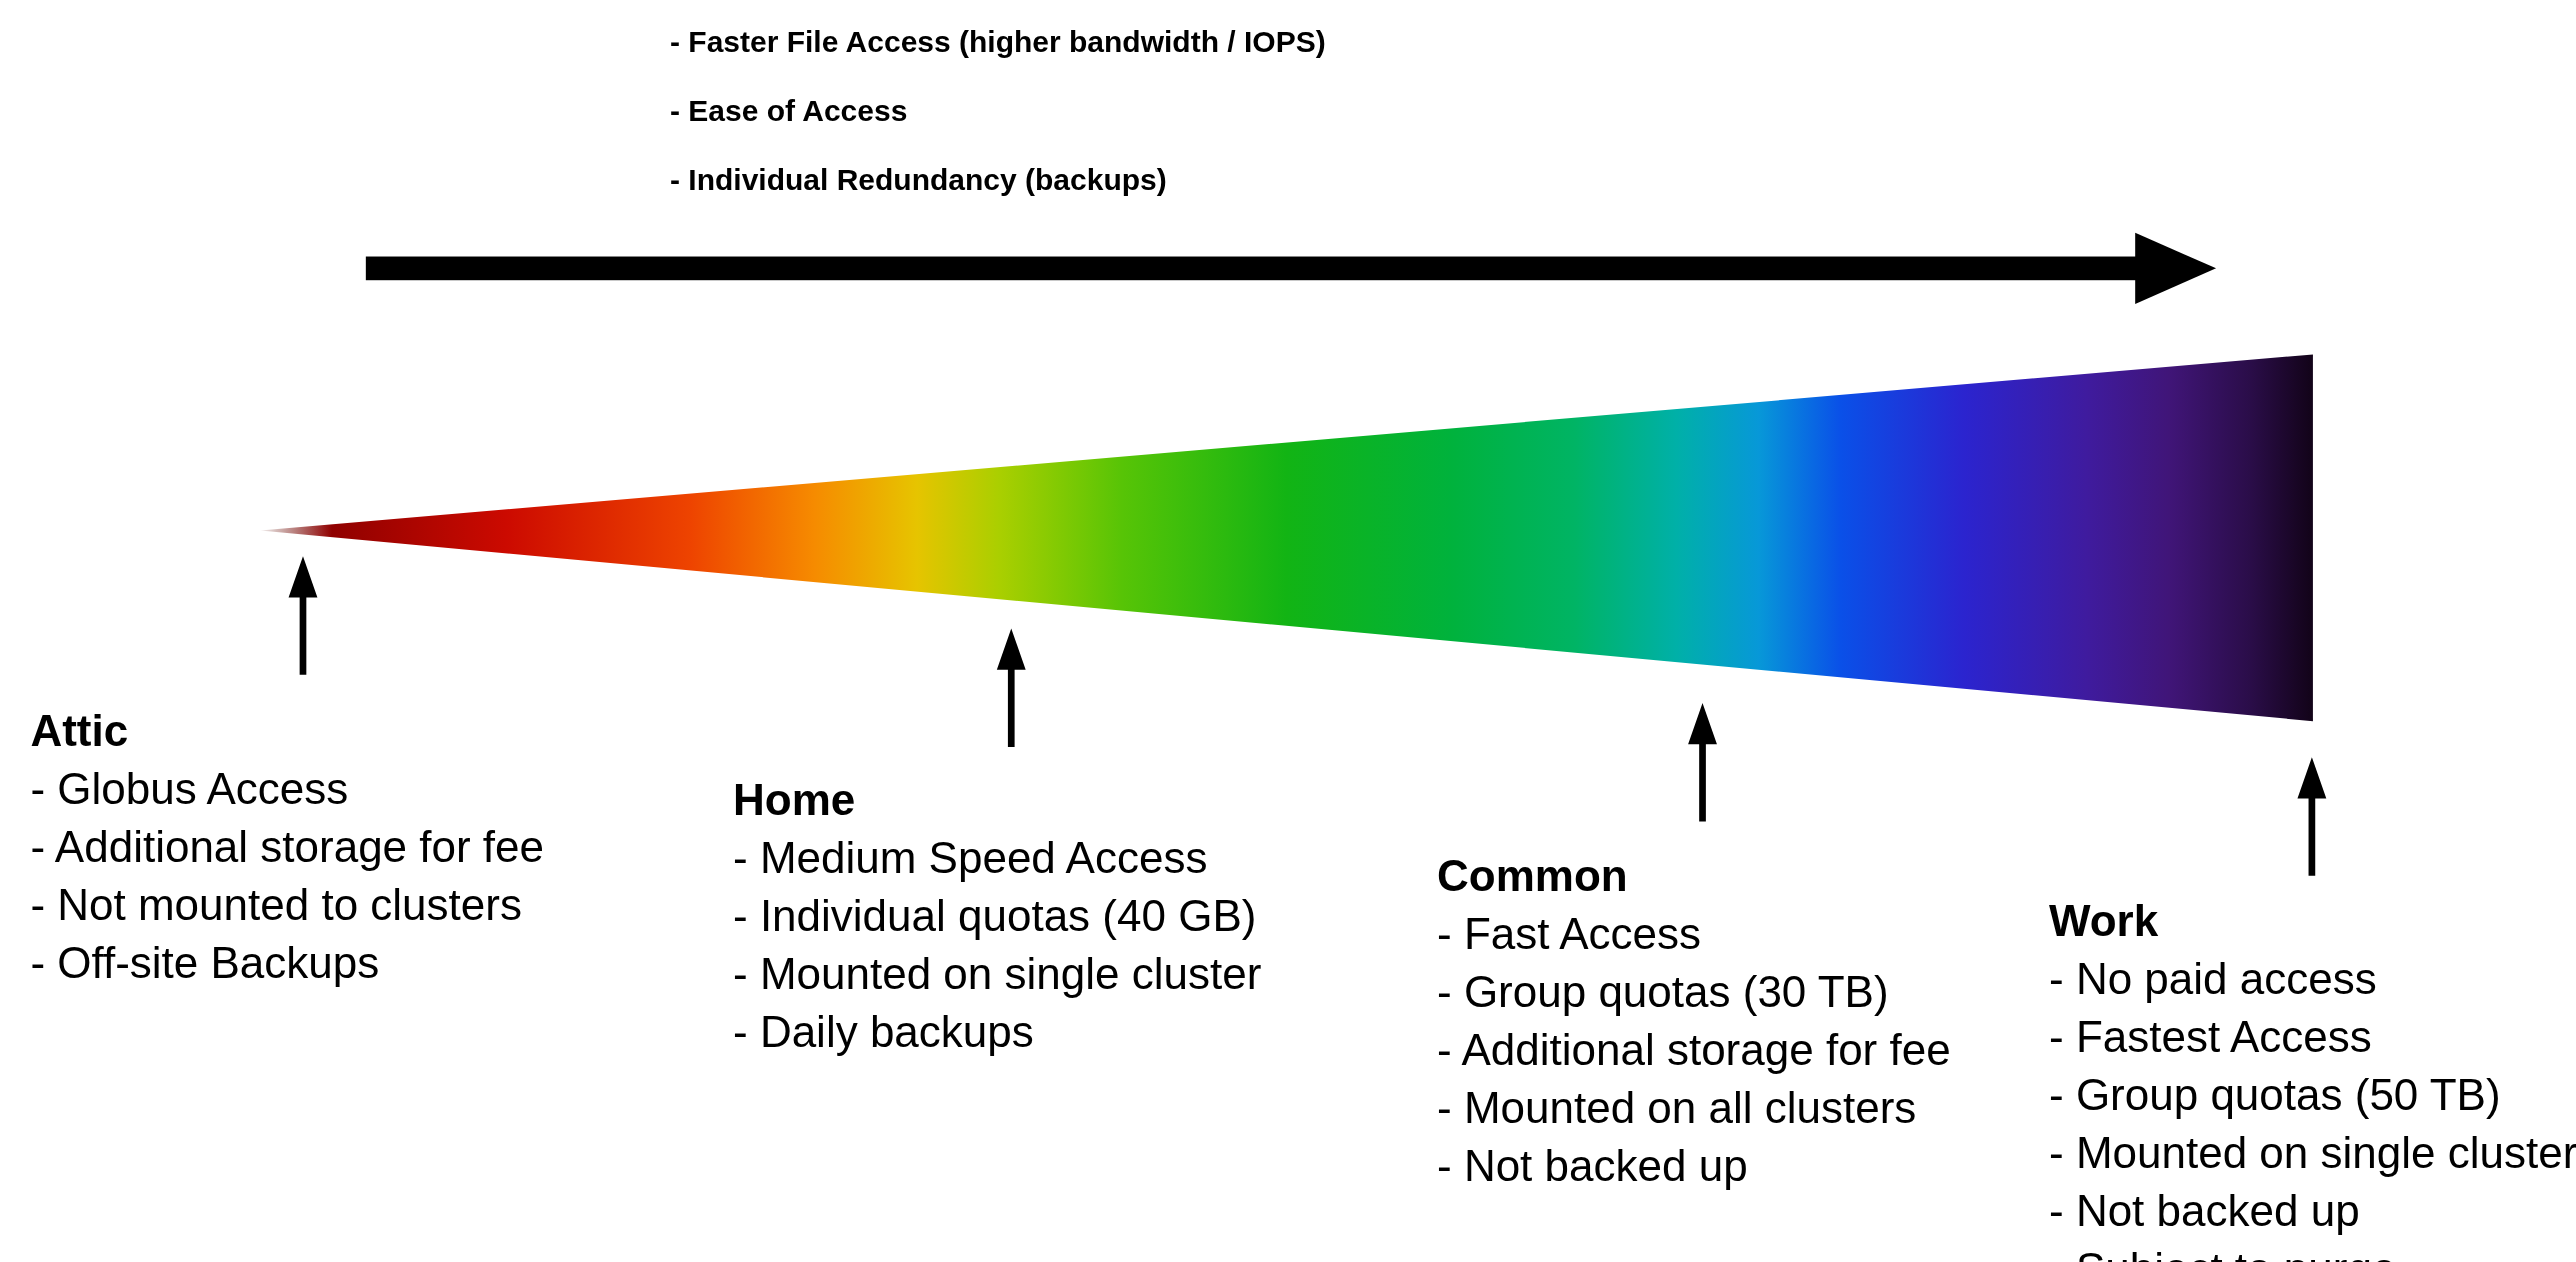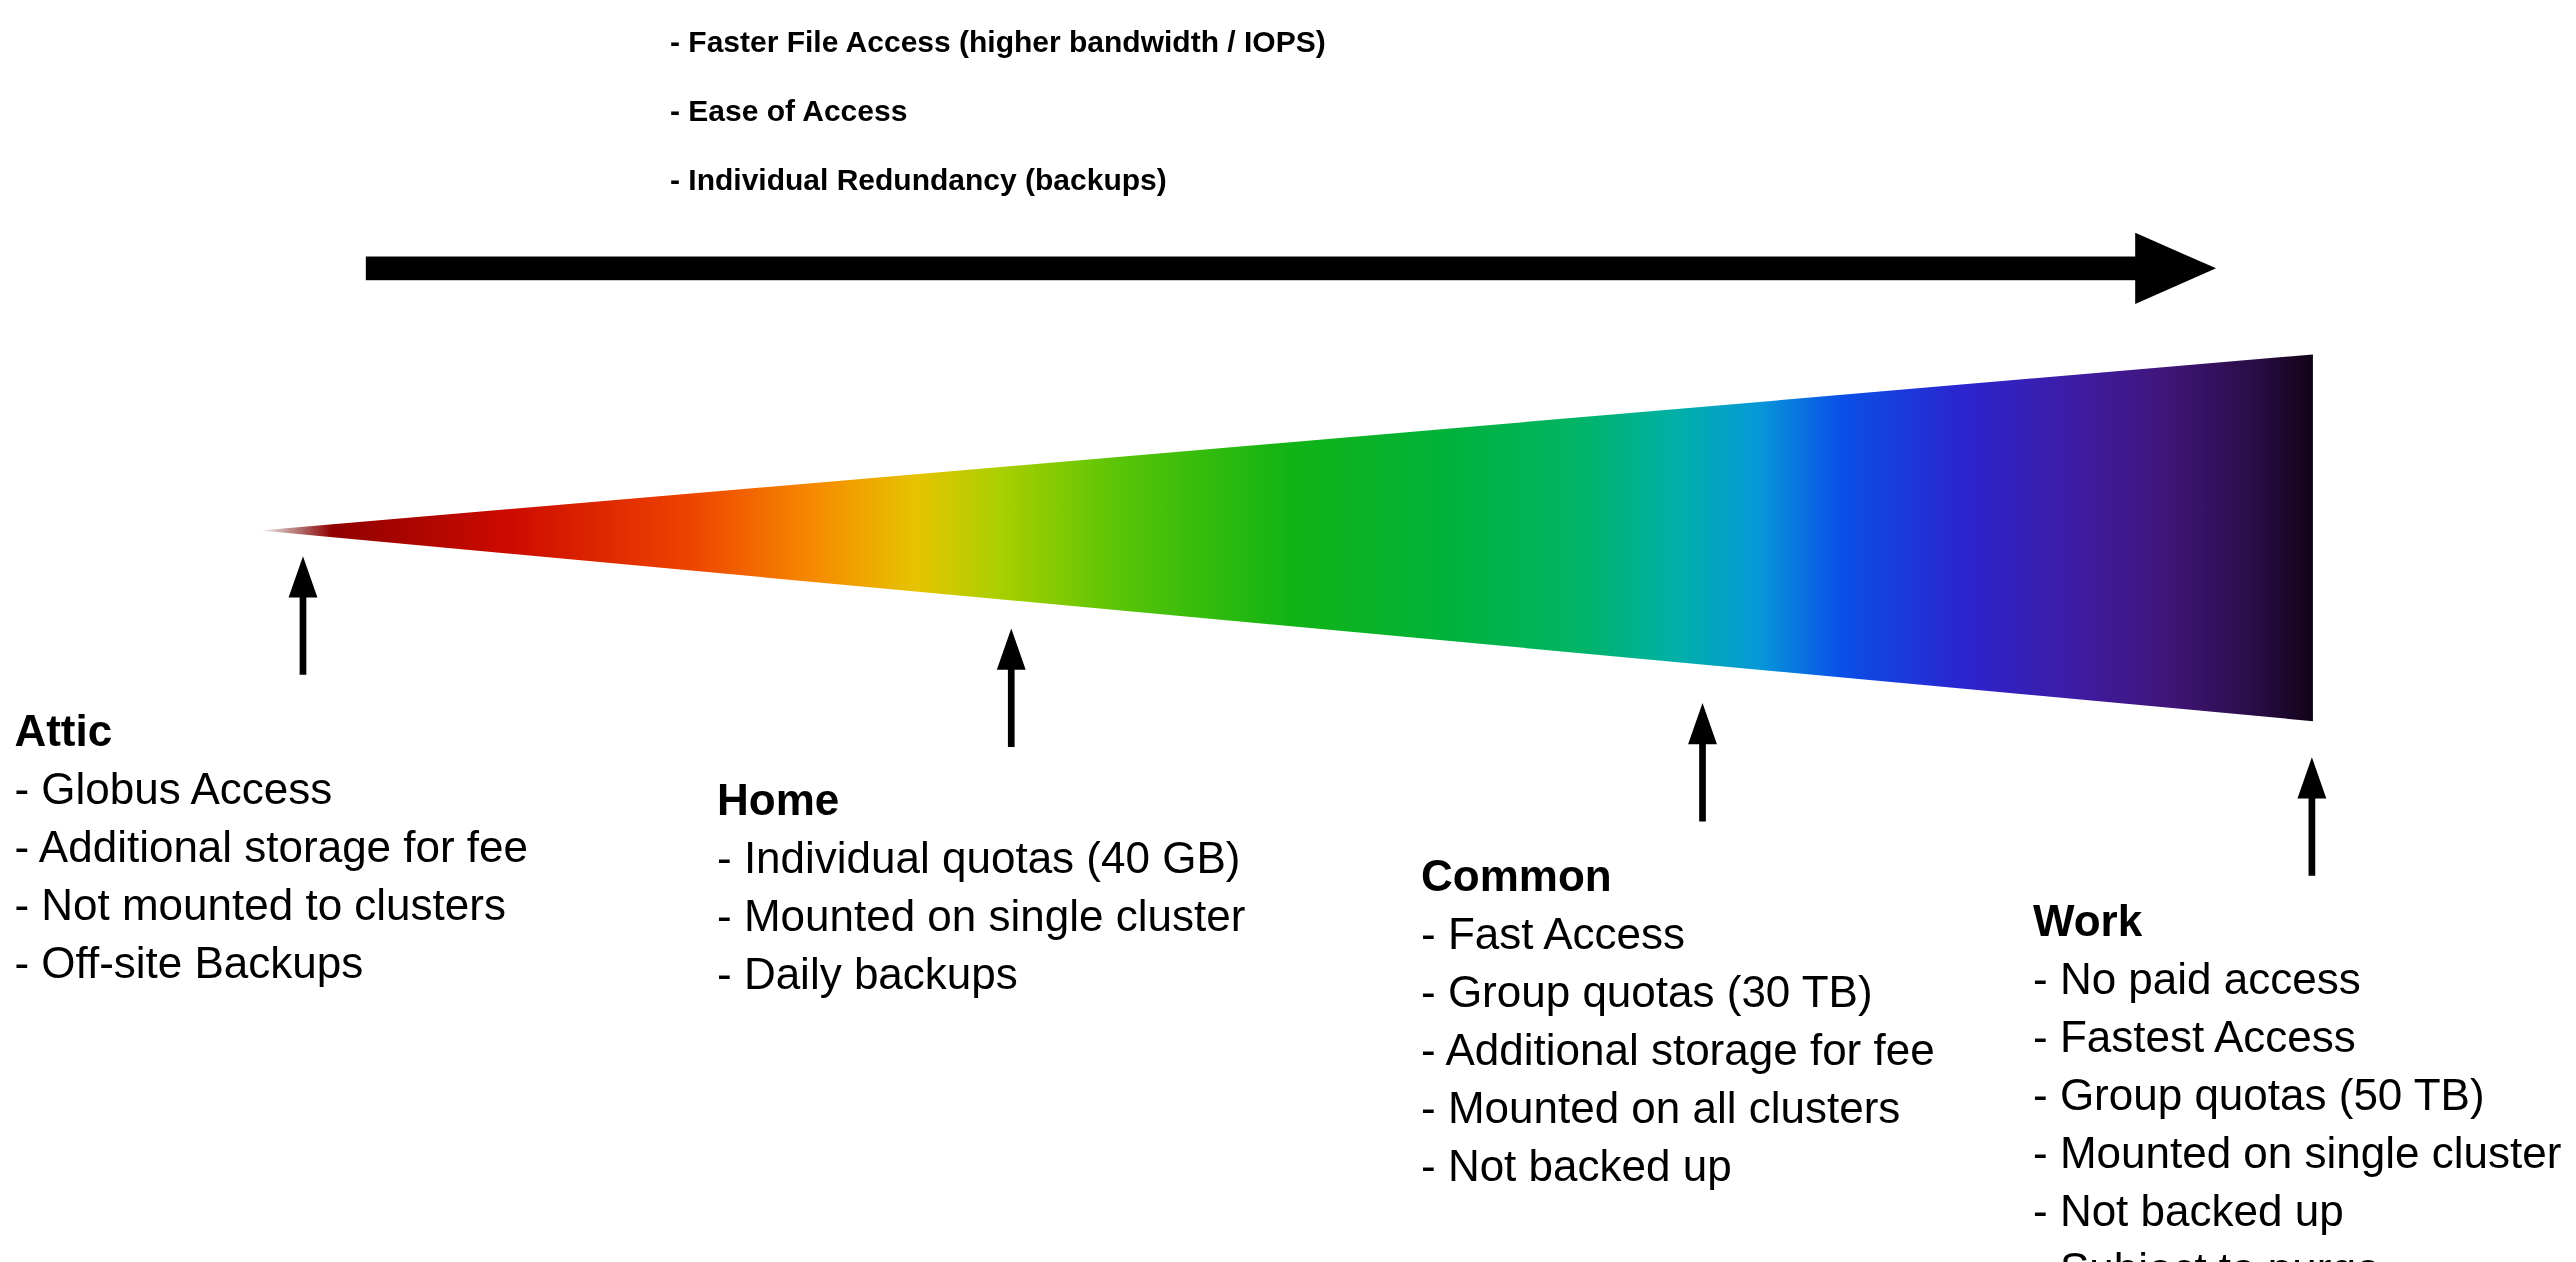--- a/index.html
+++ b/index.html
@@ -26,20 +26,21 @@
     position: absolute;
     left: 0; top: 0;
     width: 2619px;
     height: 1262px;
   }
   .tier {
     position: absolute;
     font-size: 44px;
     line-height: 58px;
     white-space: nowrap;
+    margin-left: 16px;
   }
   .tier .tier-name { font-weight: bold; }
   .tip-fade {
     position: absolute;
     left: 255px;
     top: 507px;
     width: 77px;
     height: 46px;
     background: linear-gradient(to right, #ffffff 0%, rgba(255,255,255,0) 100%);
   }
@@ -102,20 +103,21 @@
   <div class="tier" id="tier-attic">
     <div class="tier-name">Attic</div>
     <div>- Globus Access</div>
     <div>- Additional storage for fee</div>
     <div>- Not mounted to clusters</div>
     <div>- Off-site Backups</div>
   </div>
 
   <div class="tier" id="tier-home">
     <div class="tier-name">Home</div>
+    <div>- Medium Speed Access</div>
     <div>- Individual quotas (40 GB)</div>
     <div>- Mounted on single cluster</div>
     <div>- Daily backups</div>
   </div>
 
   <div class="tier" id="tier-common">
     <div class="tier-name">Common</div>
     <div>- Fast Access</div>
     <div>- Group quotas (30 TB)</div>
     <div>- Additional storage for fee</div>

